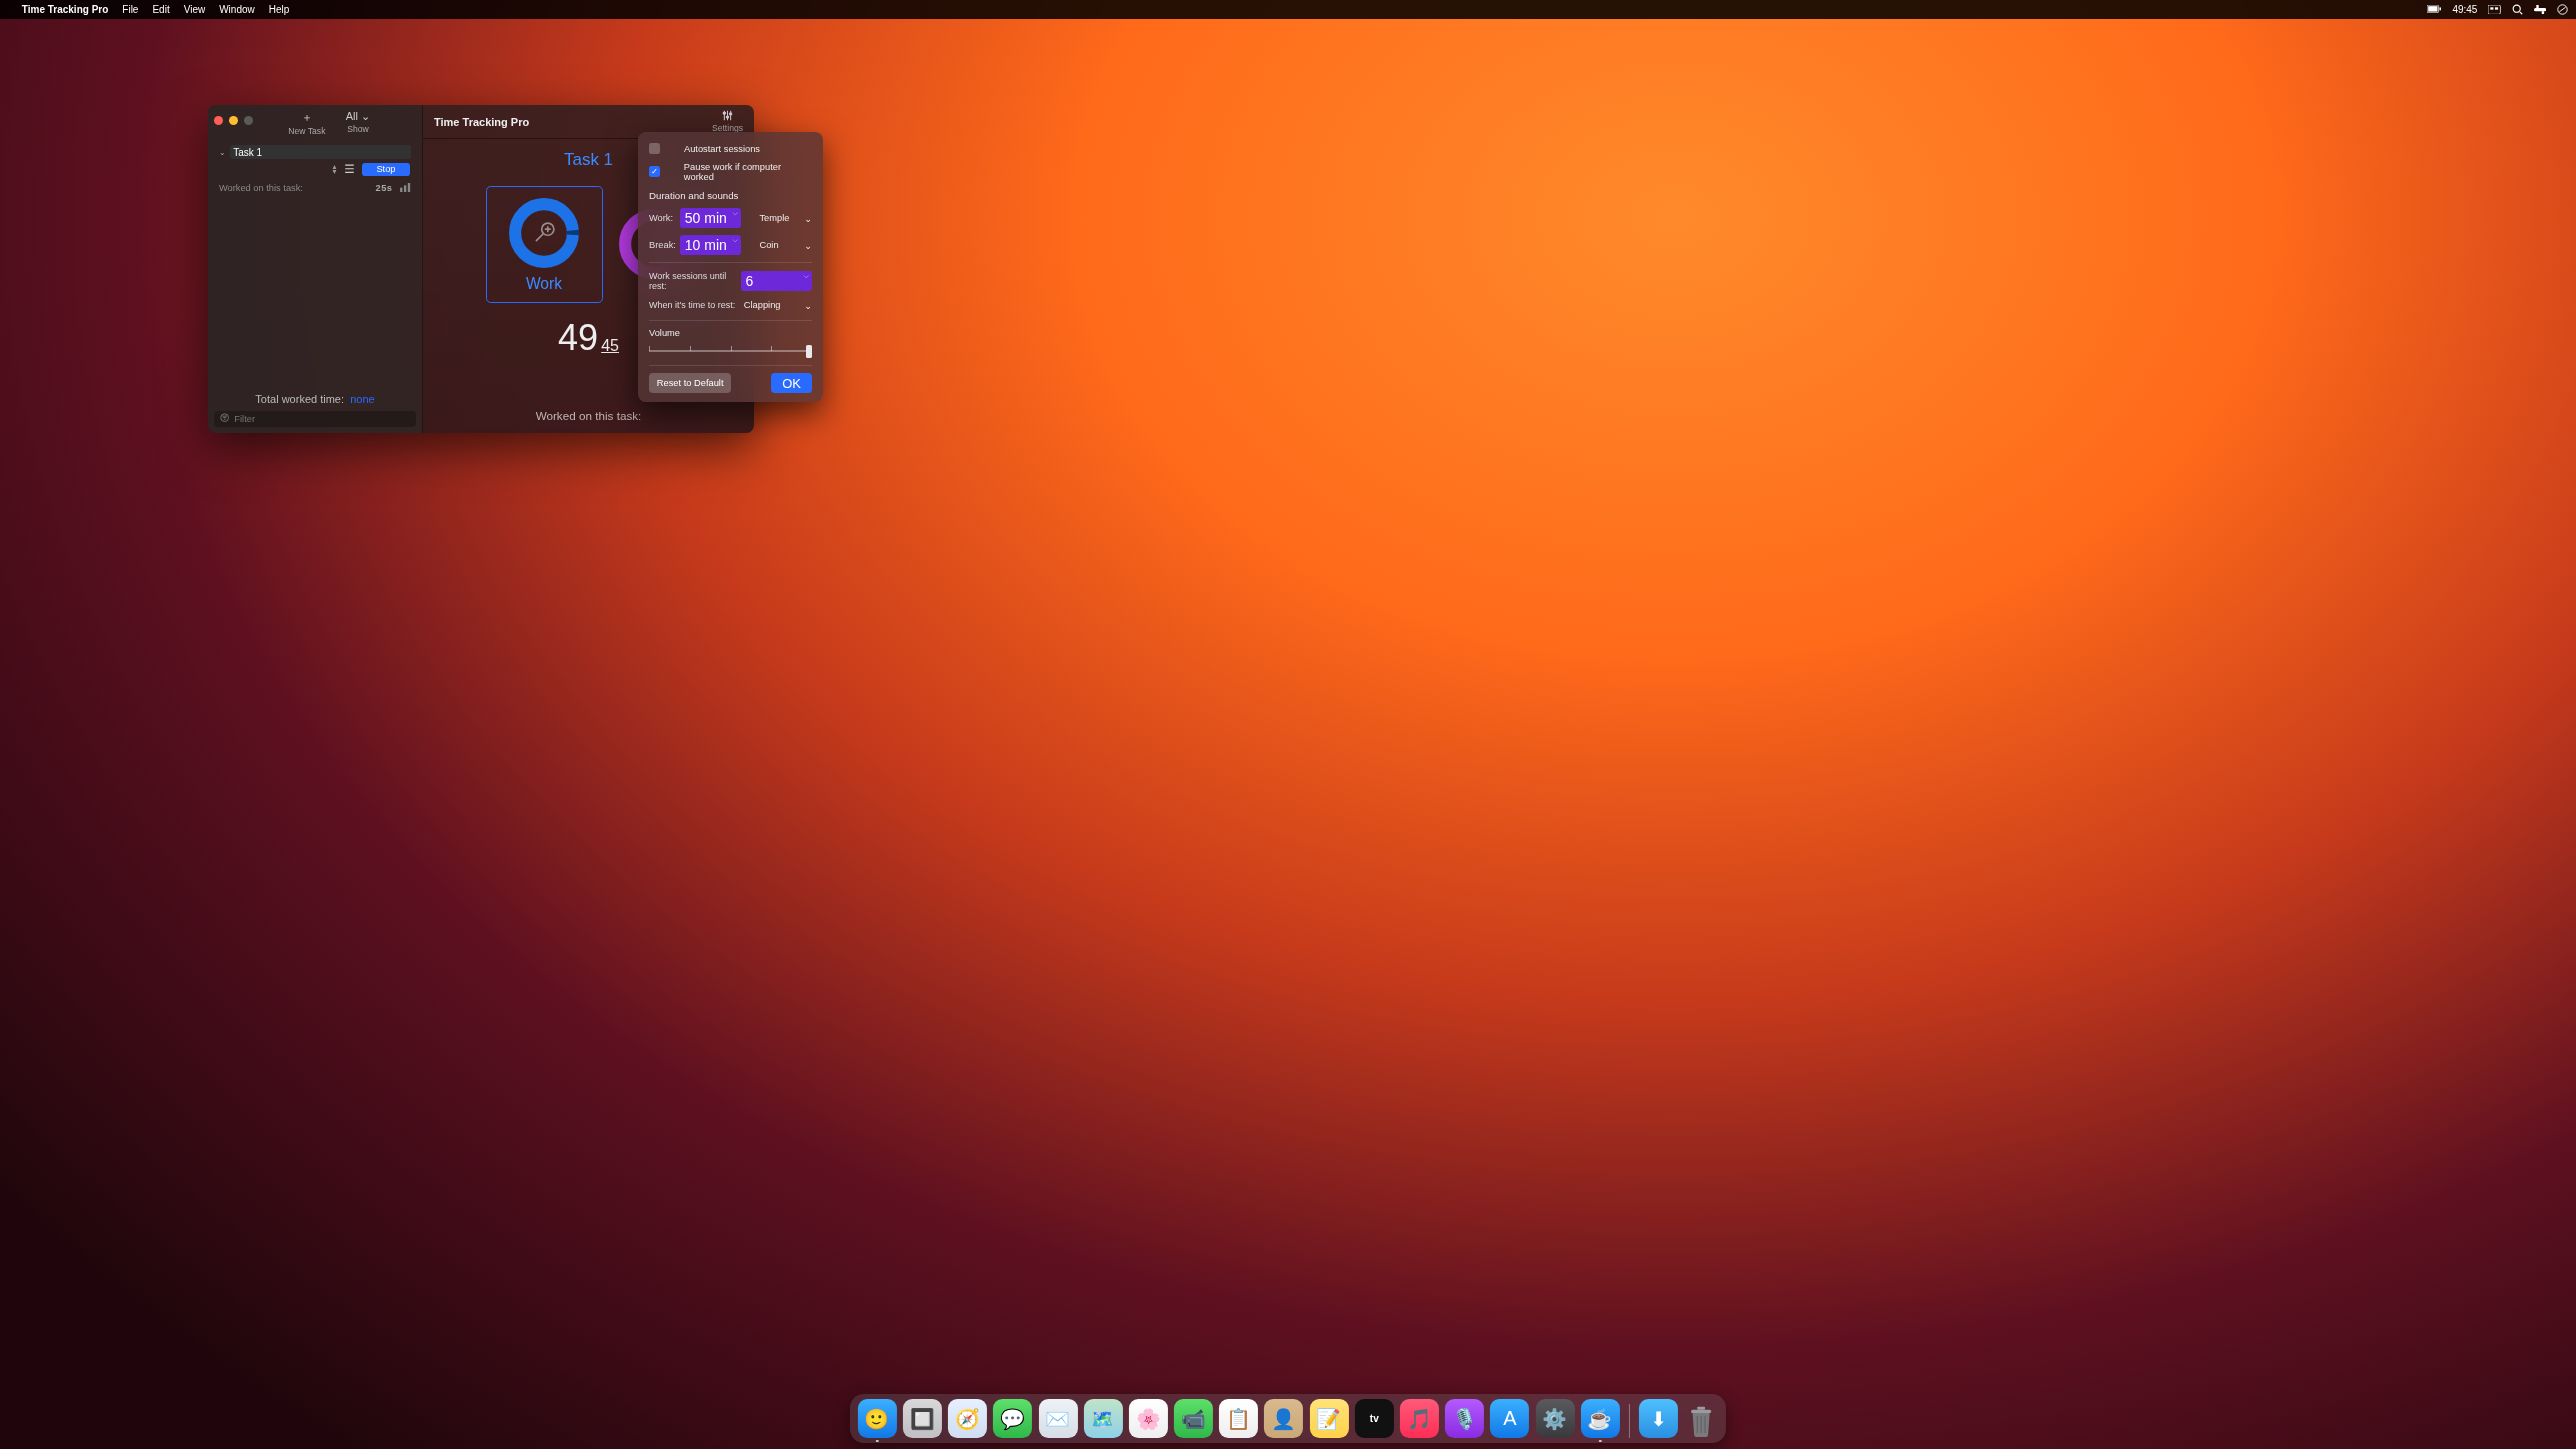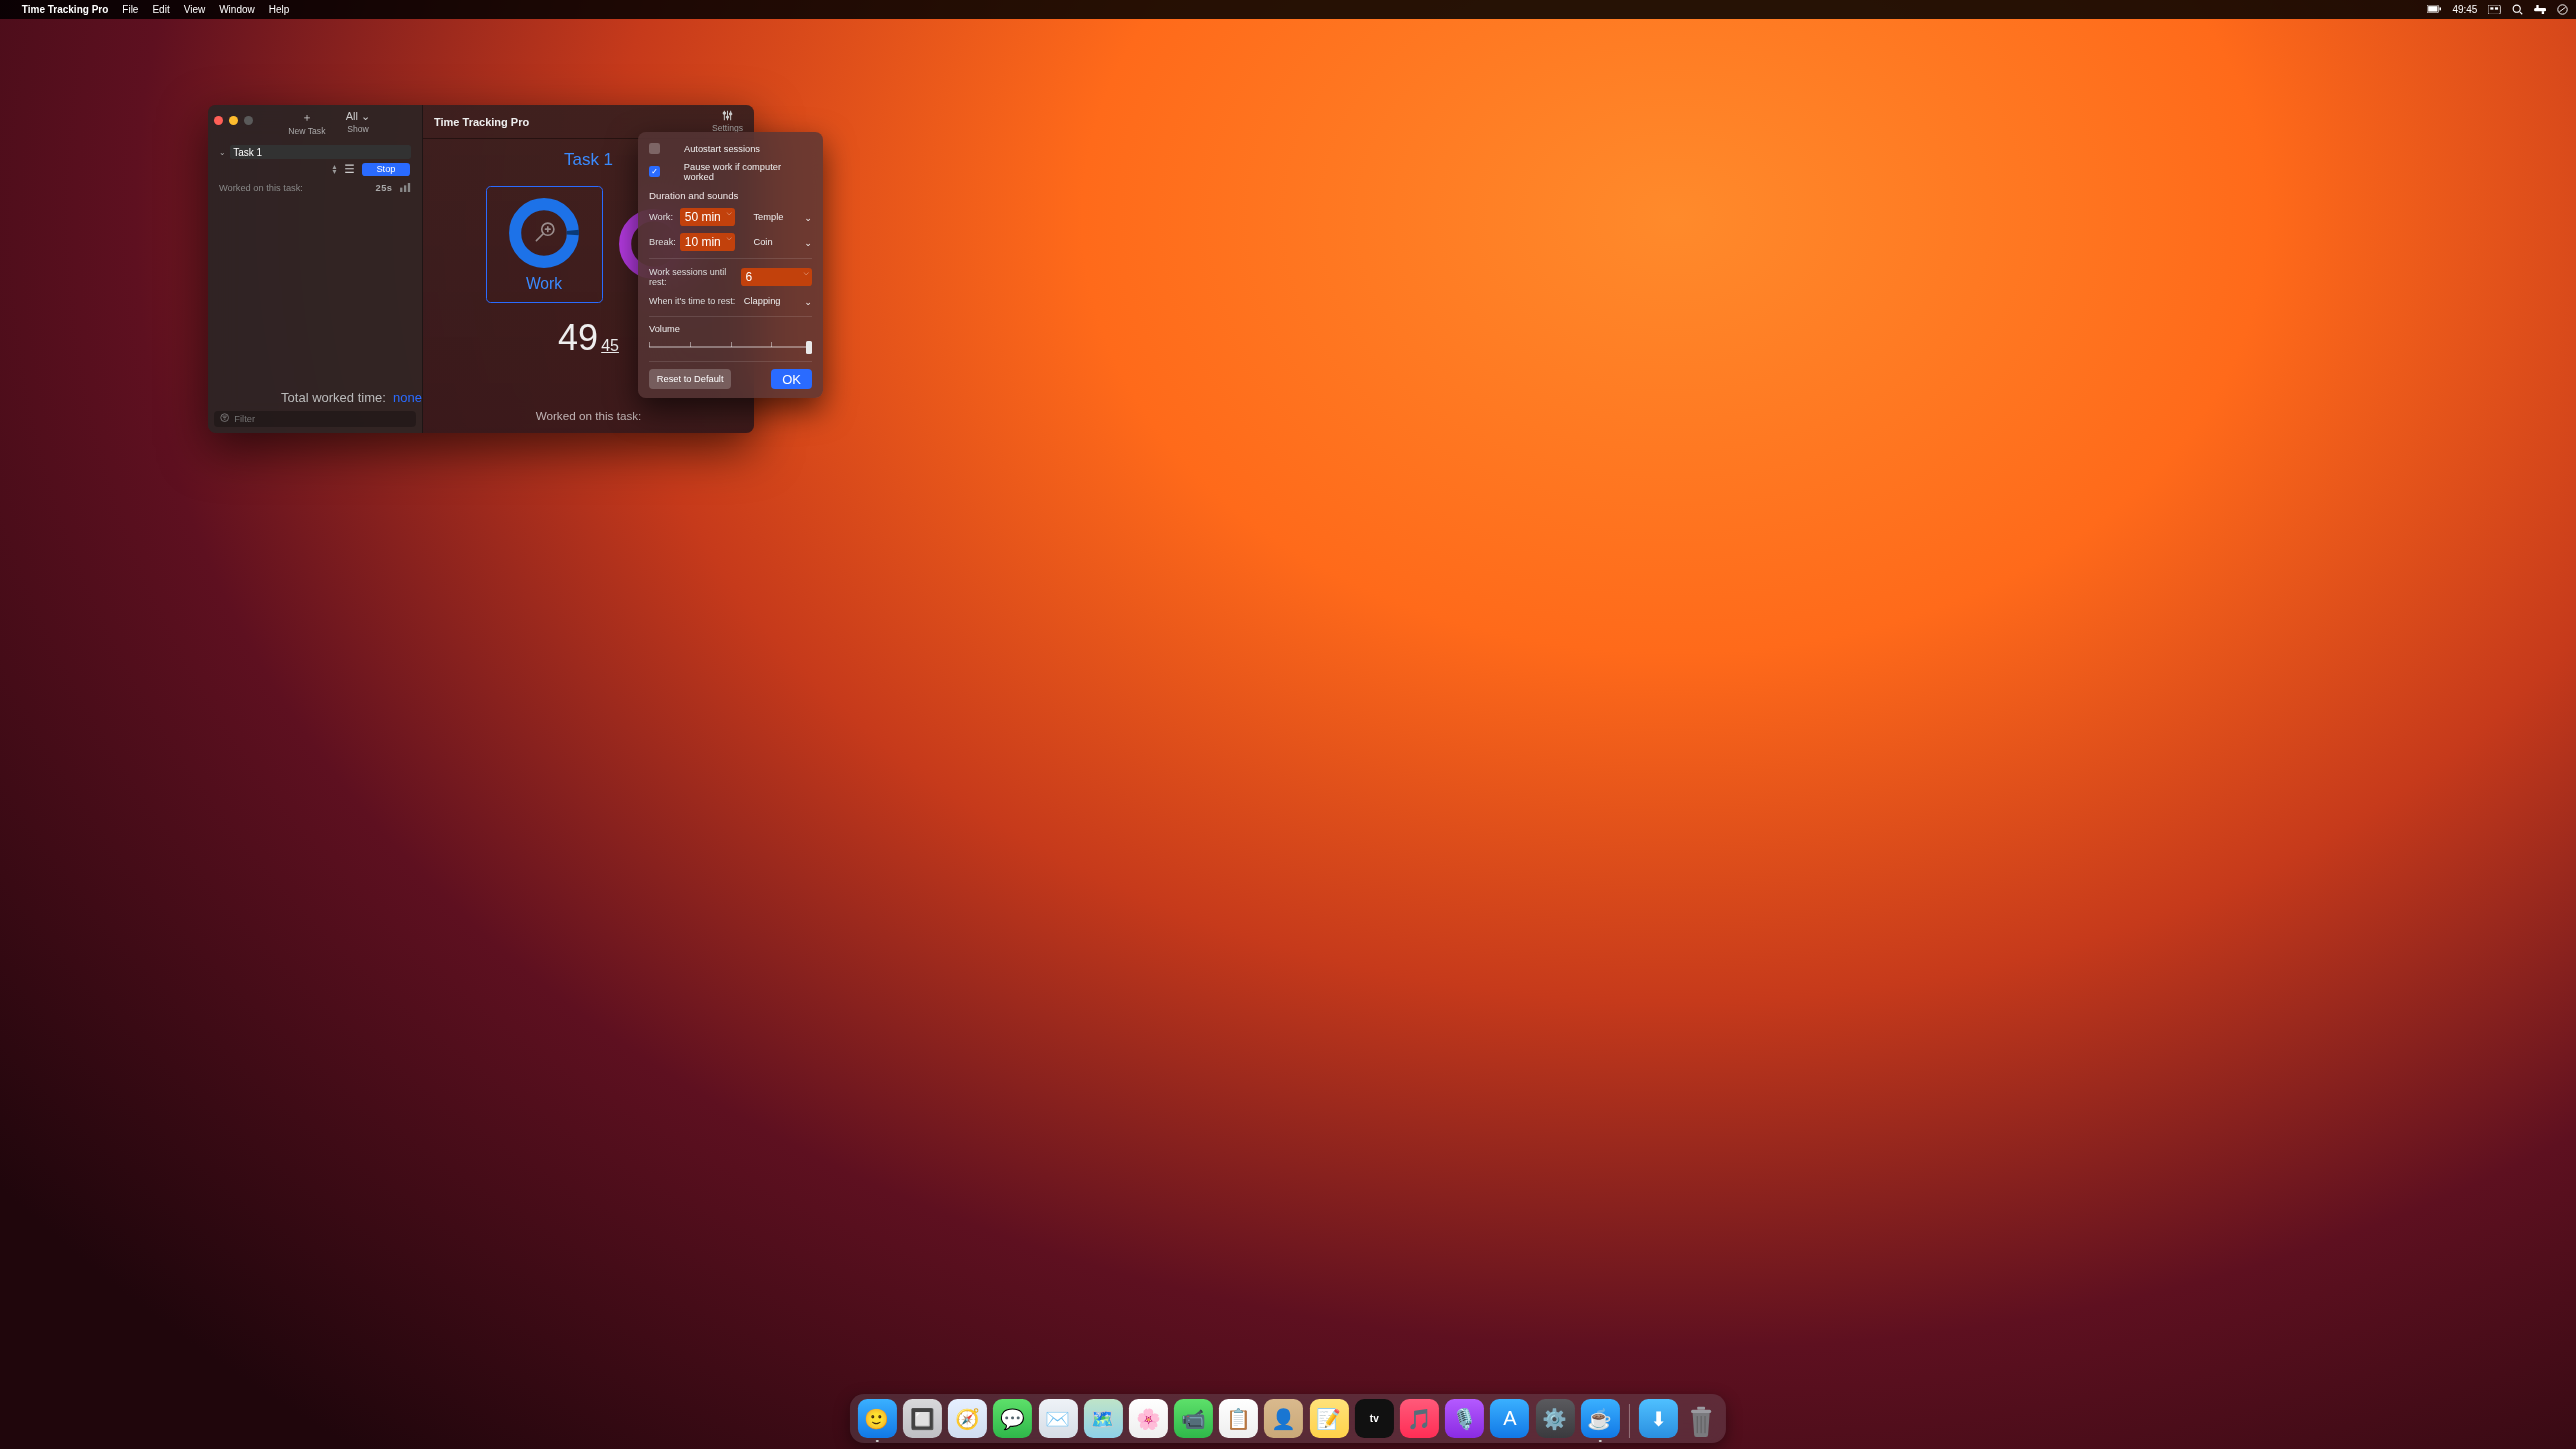--- a/index.html
+++ b/index.html
@@ -63,21 +63,21 @@
 .menu-icon { color:#ccc; font-size:11.7px; }
 .stop-btn {
   background:#2a6bff; color:#fff; border:none; border-radius:3.1px;
   font-size:9.3px; padding:1.6px 14px; cursor:pointer;
 }
 .task-row3 { display:flex; align-items:center; justify-content:space-between; margin-top:6.2px; font-size:9.3px; color:#888;}
 .task-row3 .sec { color:#aaa; font-weight:600; letter-spacing:0.4px; margin-left:auto; margin-right:7.8px;}
 .bars-ic { color:#888; }
 
 .side-spacer { flex:1; }
-.total-line { text-align:right; font-size:13px; color:#bbb; padding:3.1px 0;}
+.total-line { text-align:center; font-size:11px; color:#bbb; padding:3.1px 0;}
 .total-line .none { color:#2a6bff; }
 .filter-bar {
   display:flex; align-items:center; gap:4.7px;
   margin:3.1px 6.2px 6.2px; padding:2.3px 6.2px;
   background: rgba(0,0,0,.25); border-radius:3.9px;
   font-size:9.3px; color:#888;
 }
 .filter-input { flex:1; background:transparent; border:none; outline:none; color:#ddd; font-size:9.3px;}
 
 
@@ -123,22 +123,22 @@
 }
 .chk-row { display:flex; align-items:center; gap:24px; margin-bottom:7.8px; }
 .chk { width:11px; height:11px; border-radius:2.3px; display:inline-flex; align-items:center; justify-content:center; font-size:7.8px;}
 .chk.off { background: rgba(255,255,255,.25); }
 .chk.on  { background:#2a6bff; color:#fff; }
 .section-h { font-size:9.7px; font-weight:500; margin:4.7px 0 7.8px; color:#f0e8e8;}
 .form-row { display:flex; align-items:center; margin-bottom:7.8px; gap:4.7px;}
 .form-row .lab { width:26.4px; color:#ddd; }
 .form-row .lab.long { width:87px; font-size:9px;}
 .sel {
-  background:#c2410c; color:#fff; border:none; border-radius:3.1px;
-  font-size:12px; padding:1.6px 14px 1.6px 4.7px; position:relative; cursor:pointer;
+  background:#6d28d9; color:#fff; border:none; border-radius:3.1px;
+  font-size:14px; padding:1.6px 14px 1.6px 4.7px; position:relative; cursor:pointer;
   min-width:48px; text-align:left;
 }
 .sel::after { content:"⌵"; position:absolute; right:3.1px; top:0.8px; font-size:7px;}
 .sound-sel { flex:1; text-align:left; color:#eee; position:relative; padding:1.6px 11px 1.6px 3.1px; cursor:pointer;}
 .sound-sel::after { content:"⌄"; position:absolute; right:0; }
 .hr { height:0.8px; background: rgba(255,255,255,.12); margin:4.7px 0 7.8px; }
 .slider {
   position:relative; height:18.7px; margin-top:3.1px;
 }
 .slider .track { position:absolute; left:0; right:0; top:8.6px; height:1.6px; background: rgba(255,255,255,.35);}

